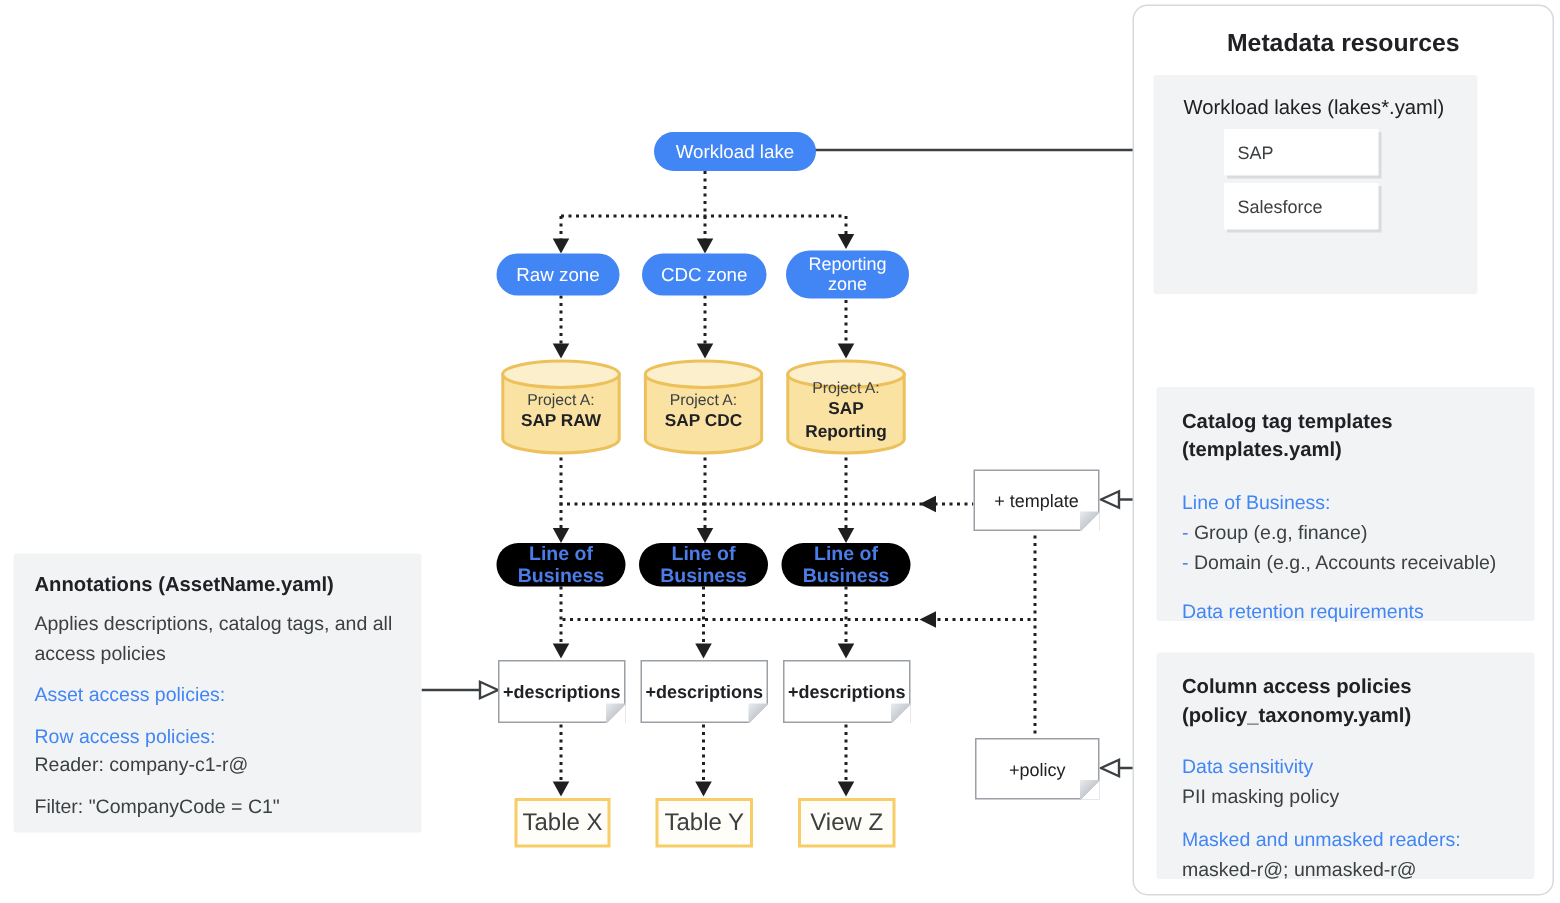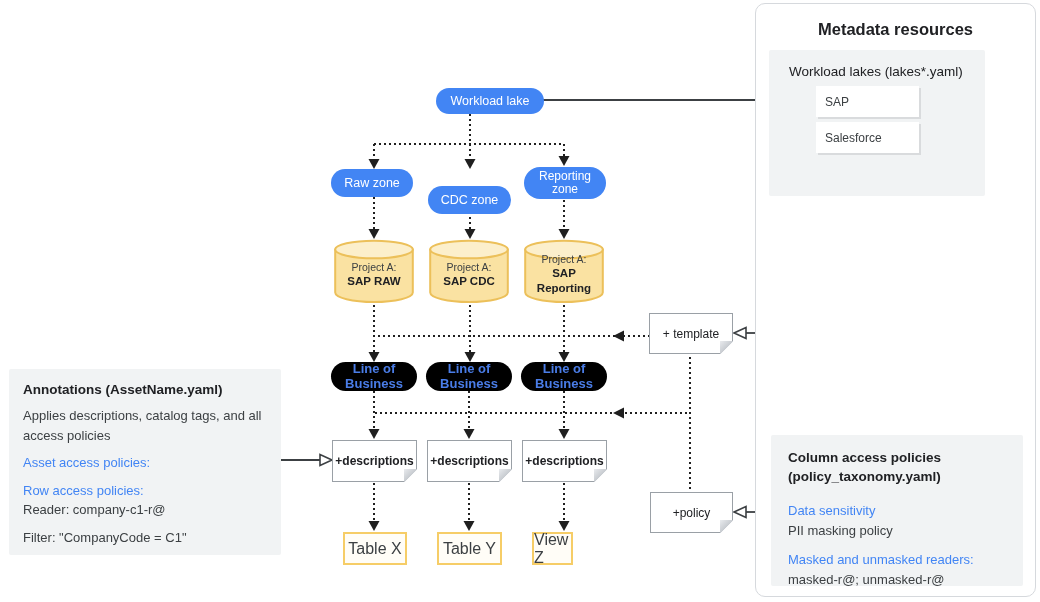--- a/index.html
+++ b/index.html
@@ -138,21 +138,21 @@
     </g>
     <g>
       <path class="sol" d="M281 460 L320 460"></path>
       <polygon class="open" points="332,460 320,454.5 320,465.5"></polygon>
     </g>
   </svg>
 
   <div class="pill blue" style="left:436px;top:88px;width:108px;height:26px;">Workload lake</div>
 
   <div class="pill blue" style="left:331px;top:169px;width:82px;height:28px;">Raw zone</div>
-  <div class="pill blue" style="left:428px;top:169px;width:83px;height:28px;margin-top:17px;">CDC zone</div>
+  <div class="pill blue" style="left:428px;top:169px;width:83px;height:28px;">CDC zone</div>
   <div class="pill blue" style="left:524px;top:167px;width:82px;height:32px;font-size:12px;padding:0 10px;">Reporting zone</div>
 
   <div class="cyl" style="left:334px;top:239px;">
     <svg width="80" height="65" viewBox="0 0 80 65">
       <path d="M1.2 10.5 L1.2 53.5 A38.8 9.5 0 0 0 78.8 53.5 L78.8 10.5 Z" fill="#FAE2A2" stroke="#ECC05A" stroke-width="2"></path>
       <ellipse cx="40" cy="10.5" rx="38.8" ry="8.8" fill="#FCEFCB" stroke="#ECC05A" stroke-width="2"></ellipse>
     </svg>
     <div class="cyl-text" style="top:22px;">
       <span class="prefix">Project A:</span>
       <span class="cname">SAP RAW</span>
@@ -185,40 +185,48 @@
 
   <div class="note bold600" style="left:332px;top:440px;width:85px;height:42px;">+descriptions</div>
   <div class="note bold600" style="left:427px;top:440px;width:85px;height:42px;">+descriptions</div>
   <div class="note bold600" style="left:522px;top:440px;width:85px;height:42px;">+descriptions</div>
 
   <div class="note" style="left:649px;top:313px;width:84px;height:41px;">+ template</div>
   <div class="note" style="left:650px;top:492px;width:83px;height:41px;">+policy</div>
 
   <div class="outbox" style="left:343px;top:532px;width:64px;height:33px;">Table X</div>
   <div class="outbox" style="left:437px;top:532px;width:65px;height:33px;">Table Y</div>
-  <div class="outbox" style="left:532px;top:532px;width:41px;height:33px;">View Z</div>
+  <div class="outbox" style="left:532px;top:532px;width:65px;height:33px;">View Z</div>
 
   <div class="graypanel" id="annotations">
     <div class="ttl">Annotations (AssetName.yaml)</div>
     <p>Applies descriptions, catalog tags, and all access policies</p>
     <p class="grp bluehead">Asset access policies:</p>
     <p class="grp bluehead">Row access policies:</p>
     <p>Reader: company-c1-r@</p>
     <p class="flt">Filter: "CompanyCode = C1"</p>
   </div>
 
   <div id="metapanel">
     <div class="panel-title">Metadata resources</div>
 
     <div class="graypanel" id="lakes-section">
       <div class="sec-ttl">Workload lakes (lakes*.yaml)</div>
       <div class="lake-card" style="top:36px;">SAP</div>
       <div class="lake-card" style="top:72px;">Salesforce</div>
     </div>
 
+    <div class="graypanel sec" id="catalog-section">
+      <div class="sec-ttl2">Catalog tag templates</div>
+      <div class="sec-ttl2">(templates.yaml)</div>
+      <p class="sp bluehead" style="margin-top:15px;">Line of Business:</p>
+      <p><span class="dashblue">-</span> <span>Group (e.g, finance)</span></p>
+      <p><span class="dashblue">-</span> <span>Domain (e.g., Accounts receivable)</span></p>
+      <p class="sp bluehead" style="margin-top:13px;">Data retention requirements</p>
+    </div>
 
     <div class="graypanel sec" id="column-section">
       <div class="sec-ttl2">Column access policies</div>
       <div class="sec-ttl2">(policy_taxonomy.yaml)</div>
       <p class="sp bluehead" style="margin-top:14px;">Data sensitivity</p>
       <p>PII masking policy</p>
       <p class="sp bluehead" style="margin-top:9px;">Masked and unmasked readers:</p>
       <p>masked-r@; unmasked-r@</p>
     </div>
   </div>

